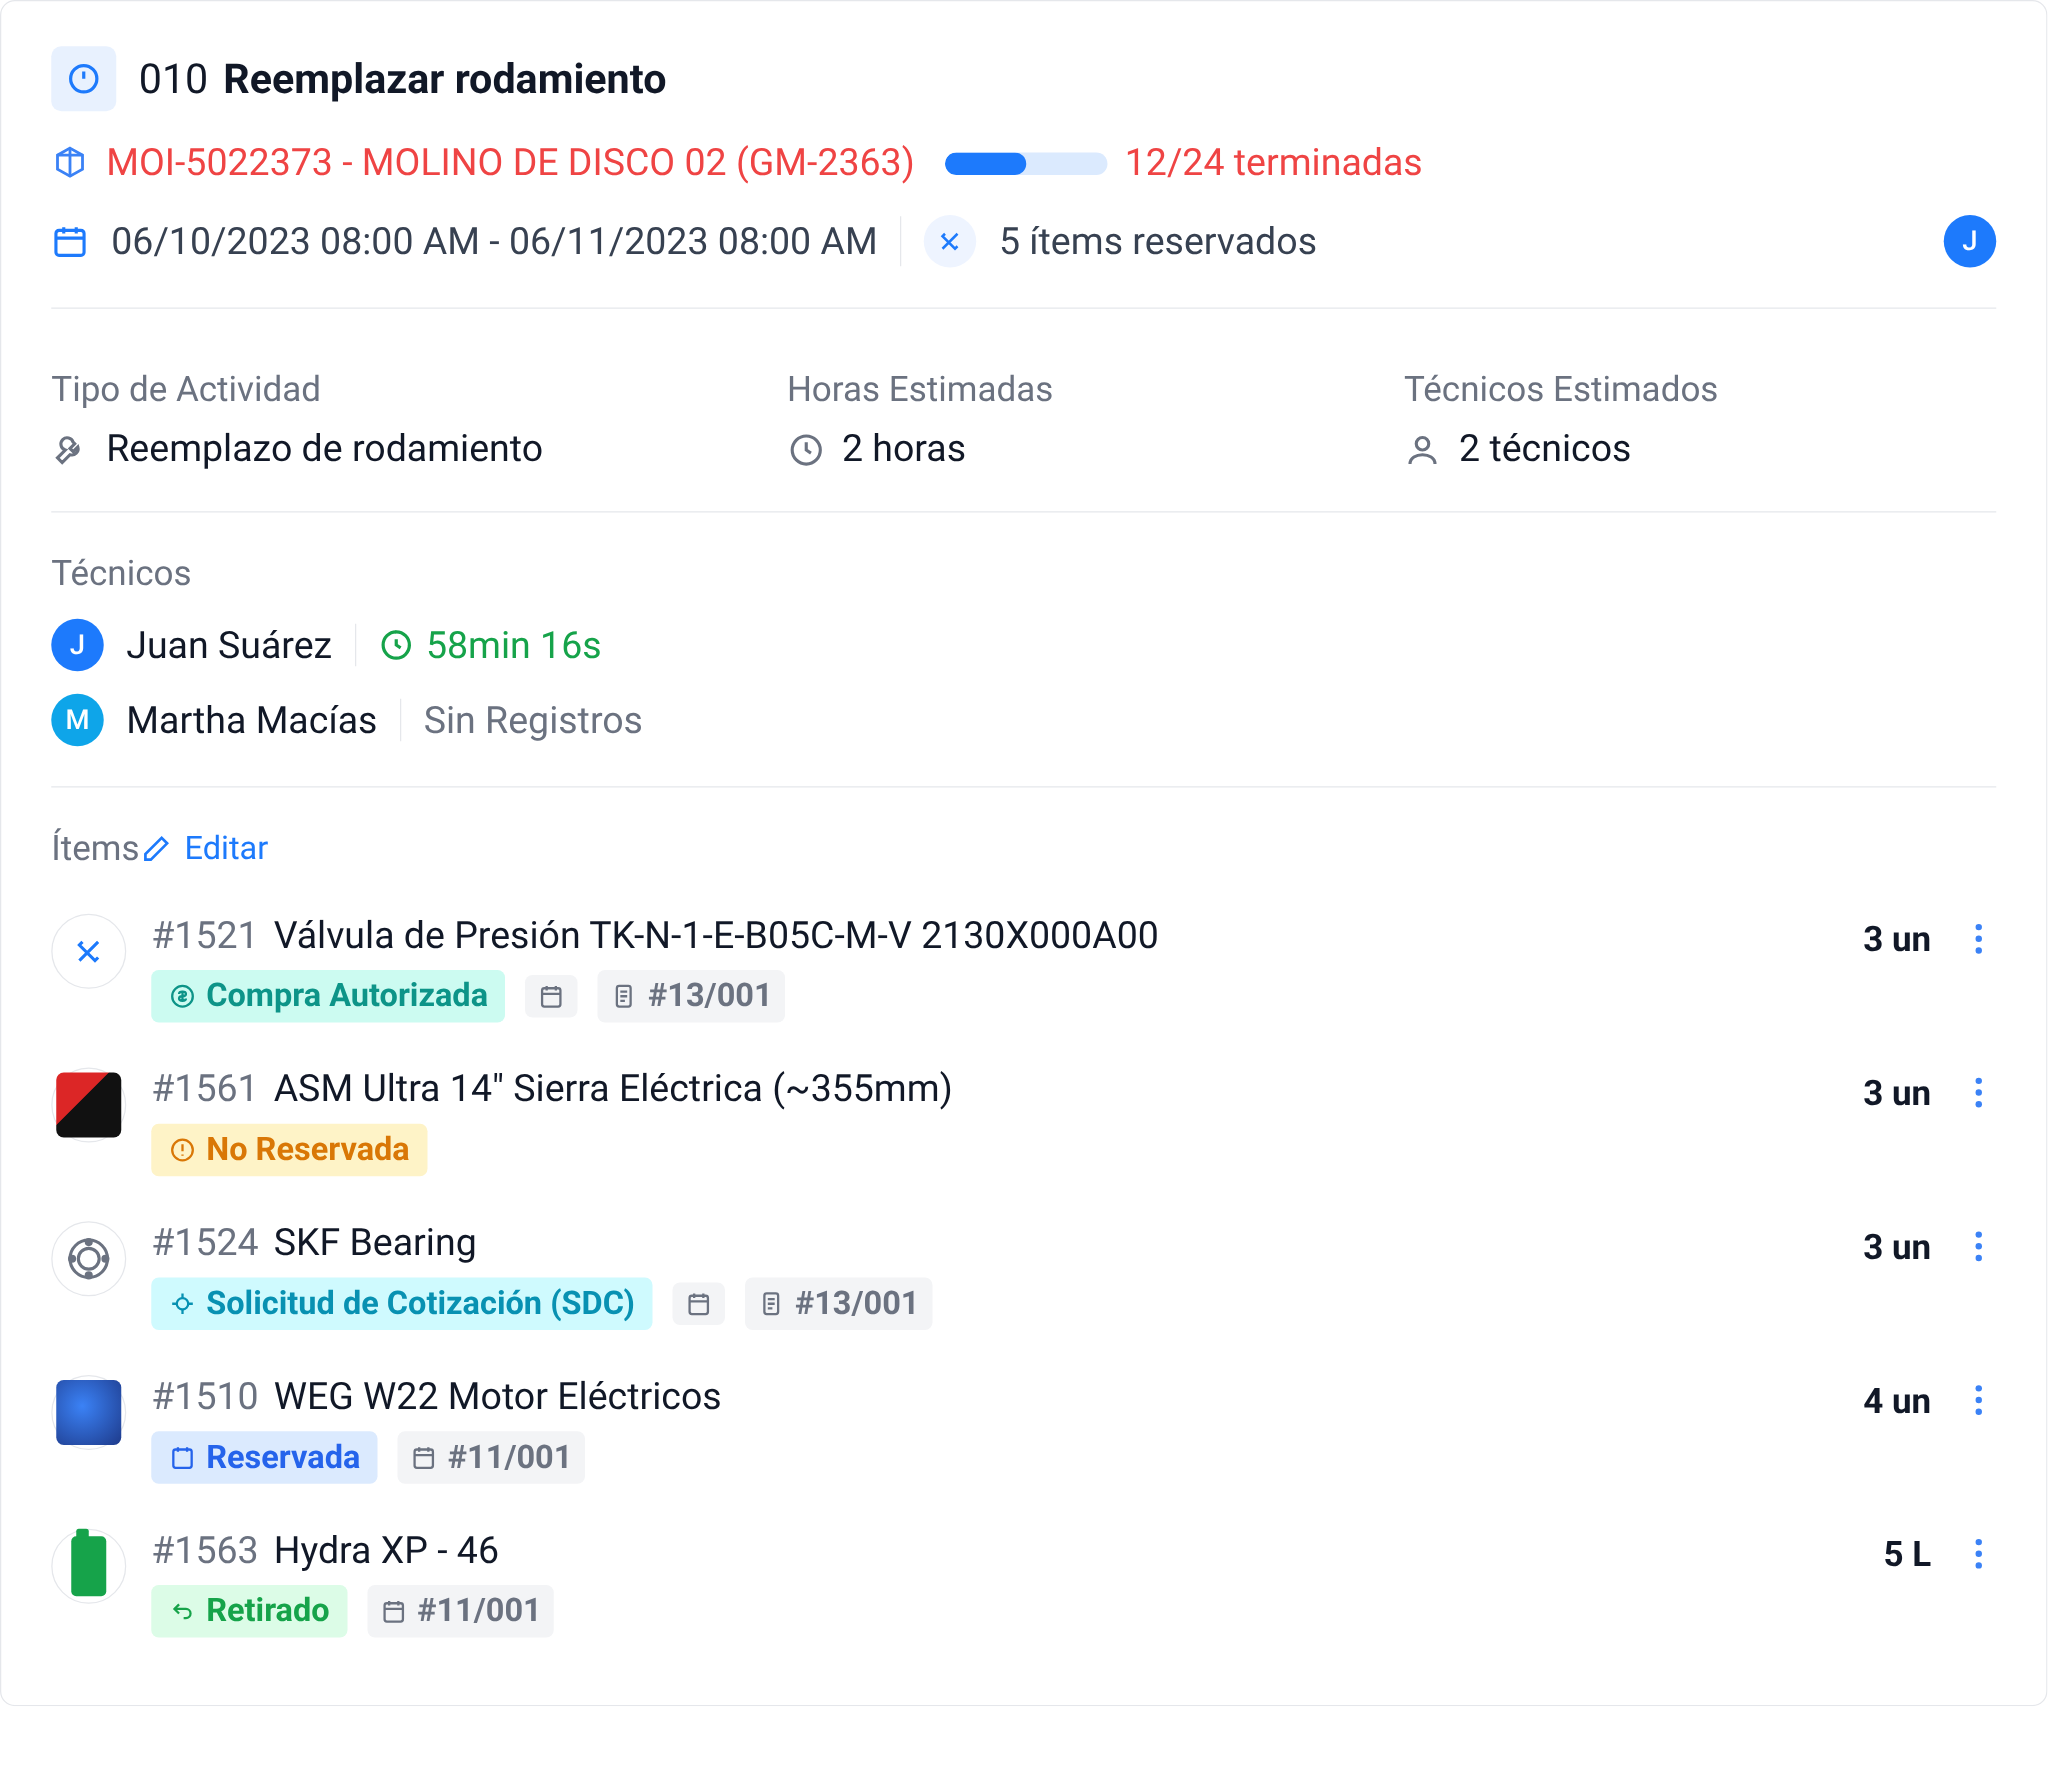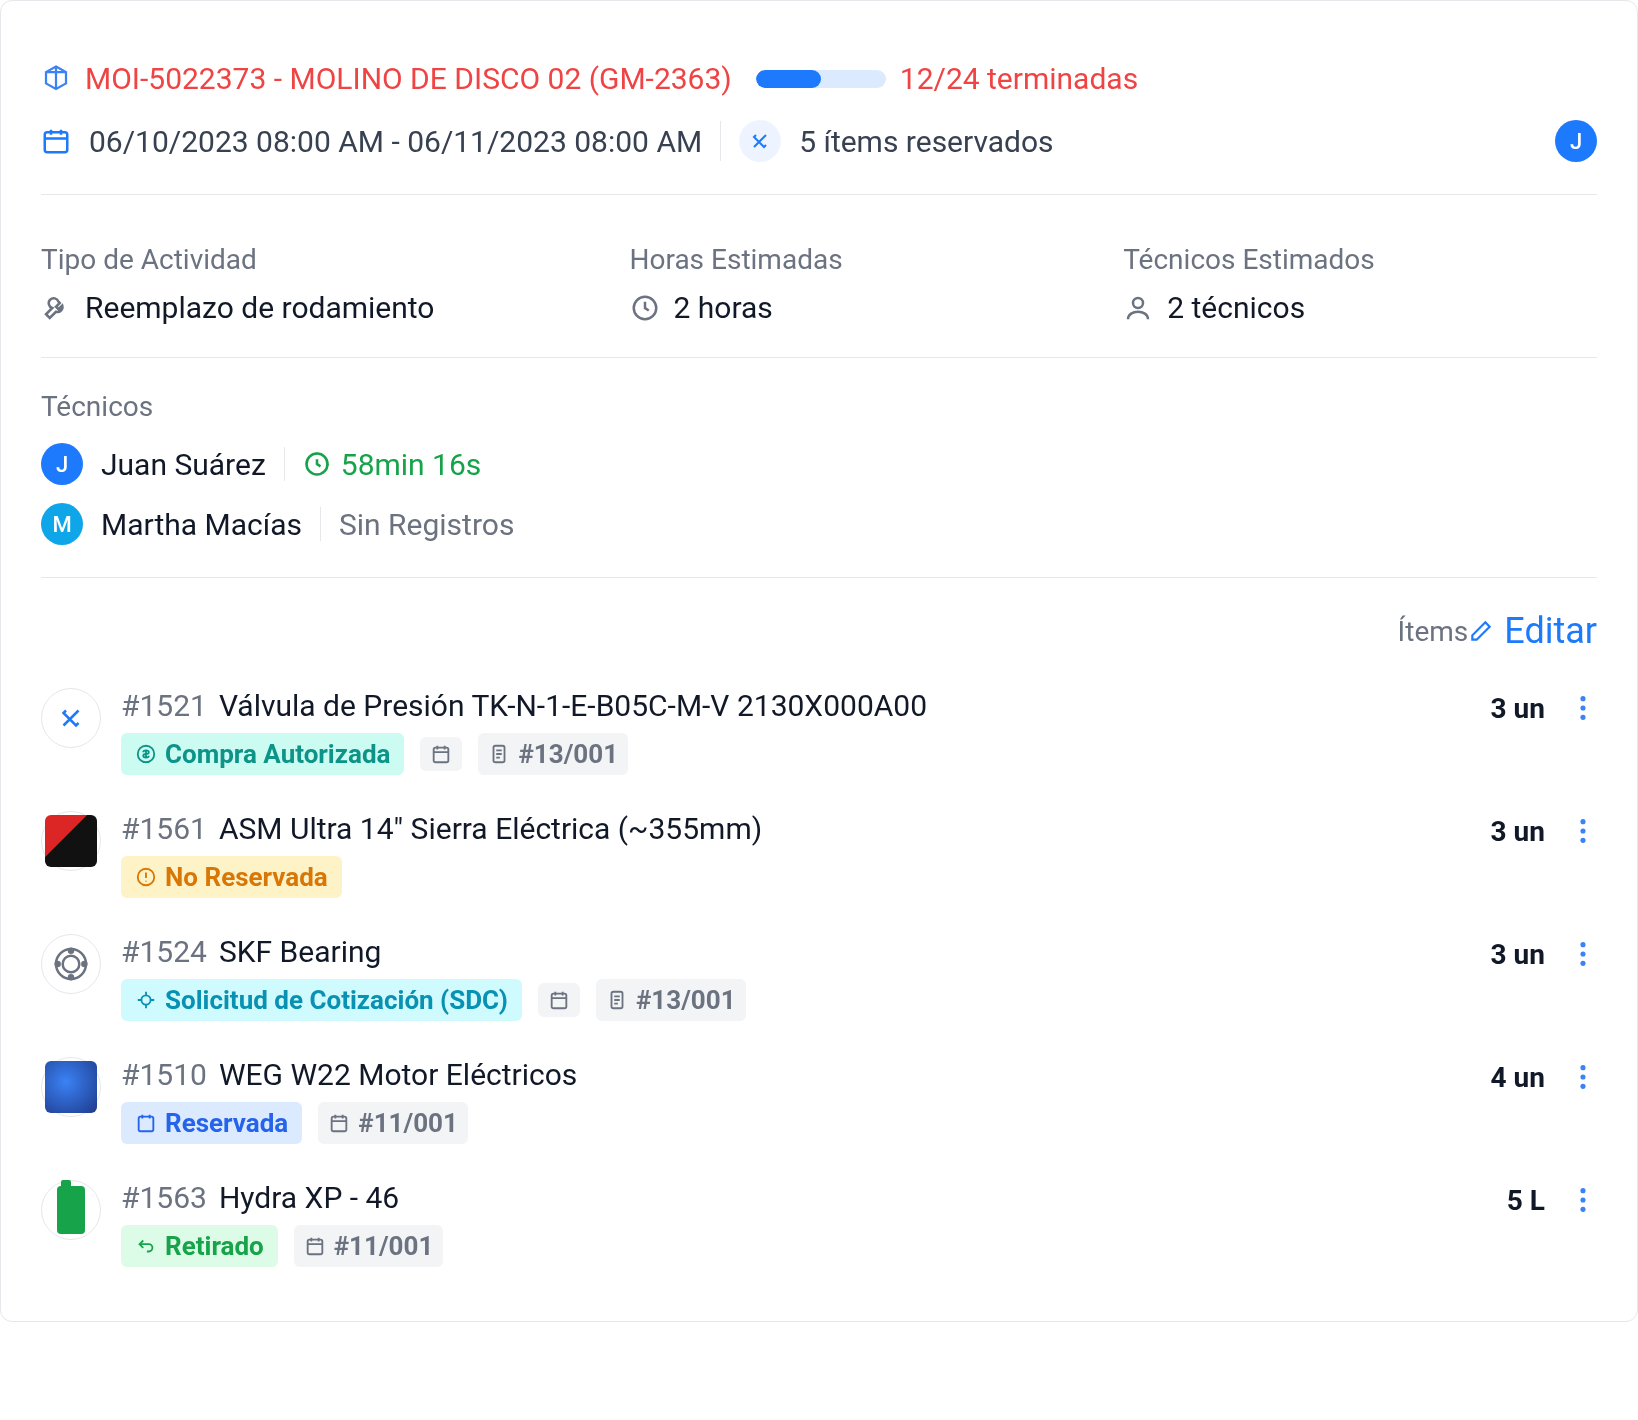--- a/index.html
+++ b/index.html
@@ -67,22 +67,22 @@
   .label { font-size:28px; color:#6b7280; margin-bottom:14px;margin-top:16px; }
   .value-row { display:flex; align-items:center; gap:14px; font-size:30px; color:#111827; }
   .muted-icon { color:#6b7280; }
 
   .section-title { font-size:28px; color:#6b7280; margin-bottom: 20px; }
   .tech-row { display:flex; align-items:center; gap:18px; font-size:30px; color:#111827; margin-bottom:18px; }
   .tech-row .vdiv { height:34px; }
   .timer { color:#16a34a; display:flex; align-items:center; gap:10px; }
   .no-reg { color:#6b7280; }
 
-  .items-header { display:flex; justify-content:flex-end; align-items:center; margin-bottom:18px; }
-  .edit-link { color:#1d7afc; font-size:36px; display:flex; align-items:center; gap:10px; cursor:pointer; }
+  .items-header { display:flex; justify-content:flex-start; align-items:center; margin-bottom:18px; }
+  .edit-link { color:#1d7afc; font-size:26px; display:flex; align-items:center; gap:10px; cursor:pointer; }
 
   .item-row { display:flex; align-items:flex-start; gap:20px; padding: 18px 0; }
   .item-thumb {
     width:60px; height:60px; border-radius:999px;
     border:1px solid #e5e7eb;
     display:flex; align-items:center; justify-content:center;
     color:#3b82f6; font-size:26px;
     flex-shrink:0;
   }
   .item-body { flex:1; }
@@ -111,20 +111,32 @@
   .qty { font-size:28px; font-weight:700; color:#111827; white-space:nowrap; }
   .kebab { color:#3b82f6; font-size:26px; cursor:pointer; padding:6px 10px; }
   svg { display:block; }
   .thumb-img { width:52px; height:52px; border-radius:6px; display:flex; align-items:center; justify-content:center; }
 </style>
 </head>
 <body>
 
 <div class="card">
 
+  <div class="header-row1">
+    <div class="icon-box">
+      <svg width="28" height="28" viewBox="0 0 24 24" fill="none" stroke="#1d7afc" stroke-width="2.2">
+          <circle cx="12" cy="12" r="9"></circle>
+          <path d="M12 7v5"></path>
+        </svg>
+    </div>
+    <div class="header-title">
+      <span class="code">010</span>
+      <span class="name">Reemplazar rodamiento</span>
+    </div>
+  </div>
 
   <div class="row2">
     <span class="hex-icon">
       <svg width="30" height="30" viewBox="0 0 24 24" fill="none" stroke="#3b82f6" stroke-width="1.8">
           <path d="M12 2l8 4.5v9L12 20l-8-4.5v-9L12 2z"></path>
           <path d="M12 2v18M4 6.5l16 0"></path>
         </svg>
     </span>
     <span>MOI-5022373 - MOLINO DE DISCO 02 (GM-2363)</span>
     <div class="progress">

